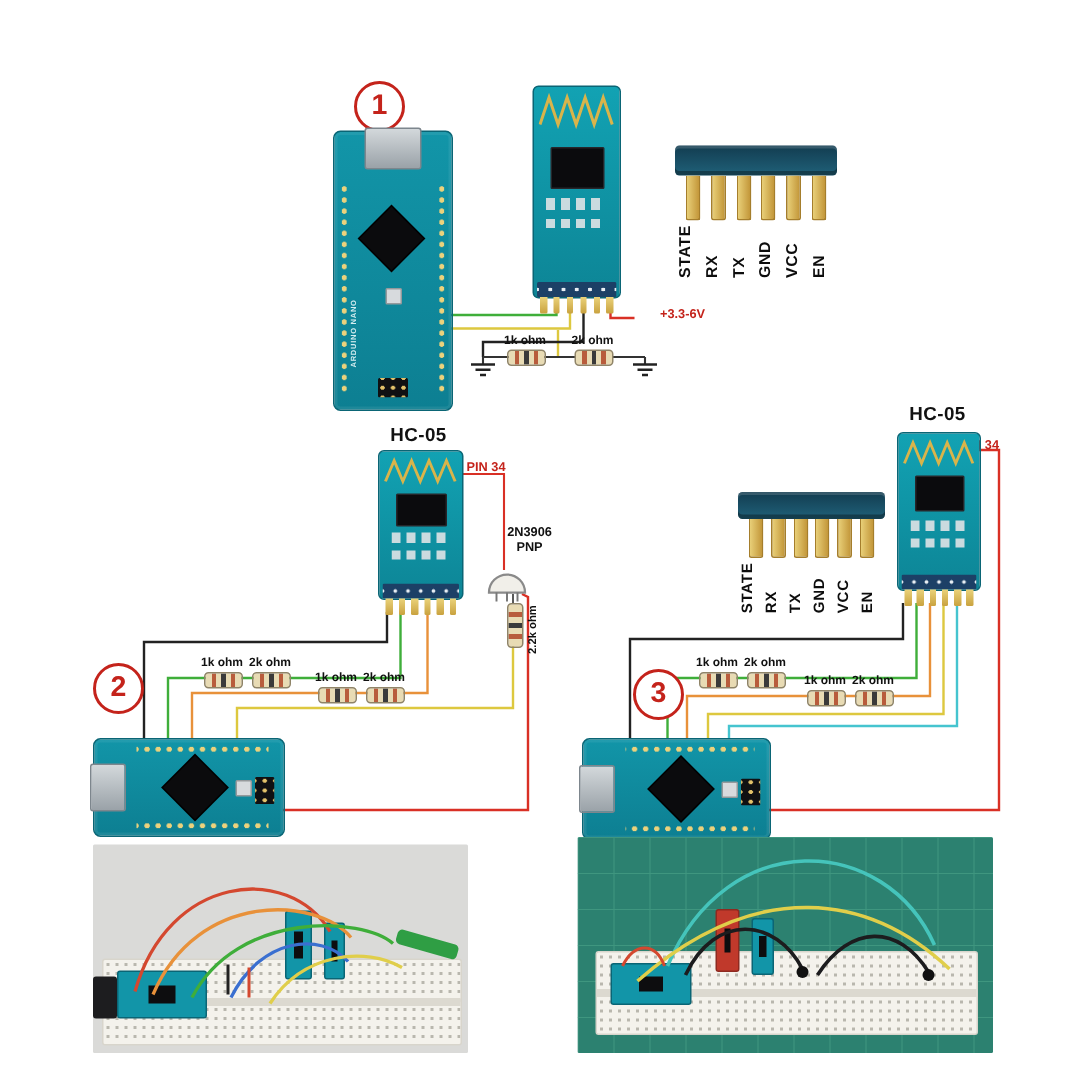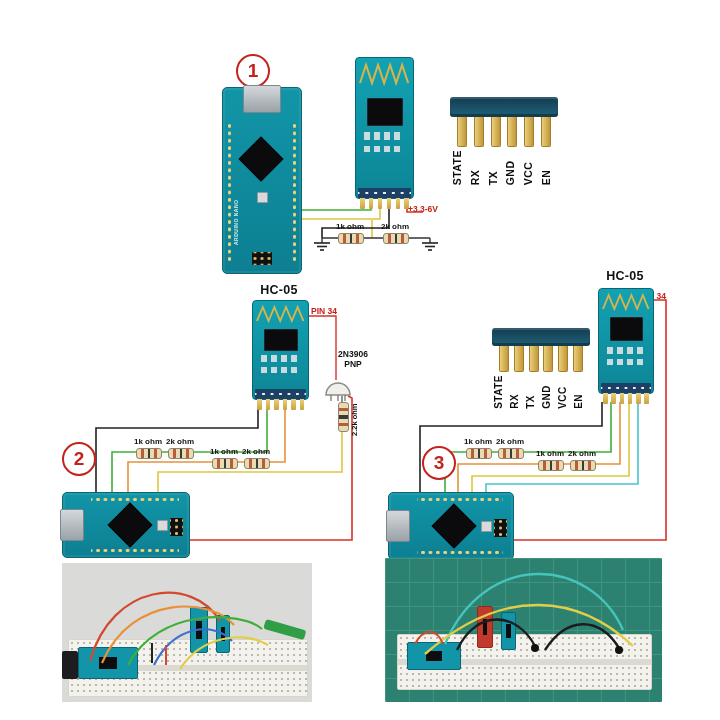--- a/index.html
+++ b/index.html
@@ -167,21 +167,21 @@
       <b>GND</b>
       <b>VCC</b>
       <b>EN</b>
     </div>
   </div>
 
   <div class="res" style="left:338px;top:233px"></div>
   <div class="res" style="left:383px;top:233px"></div>
   <div class="lbl rlabel" style="left:336px;top:222px">1k ohm</div>
   <div class="lbl rlabel" style="left:381px;top:222px">2k ohm</div>
-  <div class="lbl redlbl" style="left:408px;top:204px">+3.3-6V</div>
+  <div class="lbl redlbl" style="left:440px;top:204px">+3.3-6V</div>
 
   <div class="badge" style="left:62px;top:442px">
     <span>2</span>
   </div>
 
   <div class="lbl hclabel" style="left:250px;top:283px">HC-05</div>
   <div class="lbl redlbl" style="left:311px;top:306px">PIN 34</div>
 
   <div class="hc05" style="left:252px;top:300px;width:55px;height:98px">
     <svg class="ant" height="20" width="48" viewBox="0 0 50 26" preserveAspectRatio="none">

